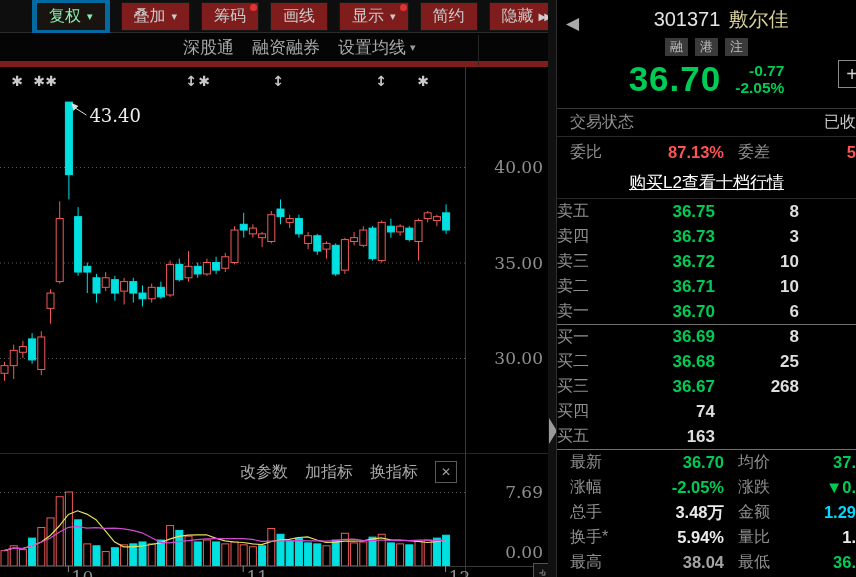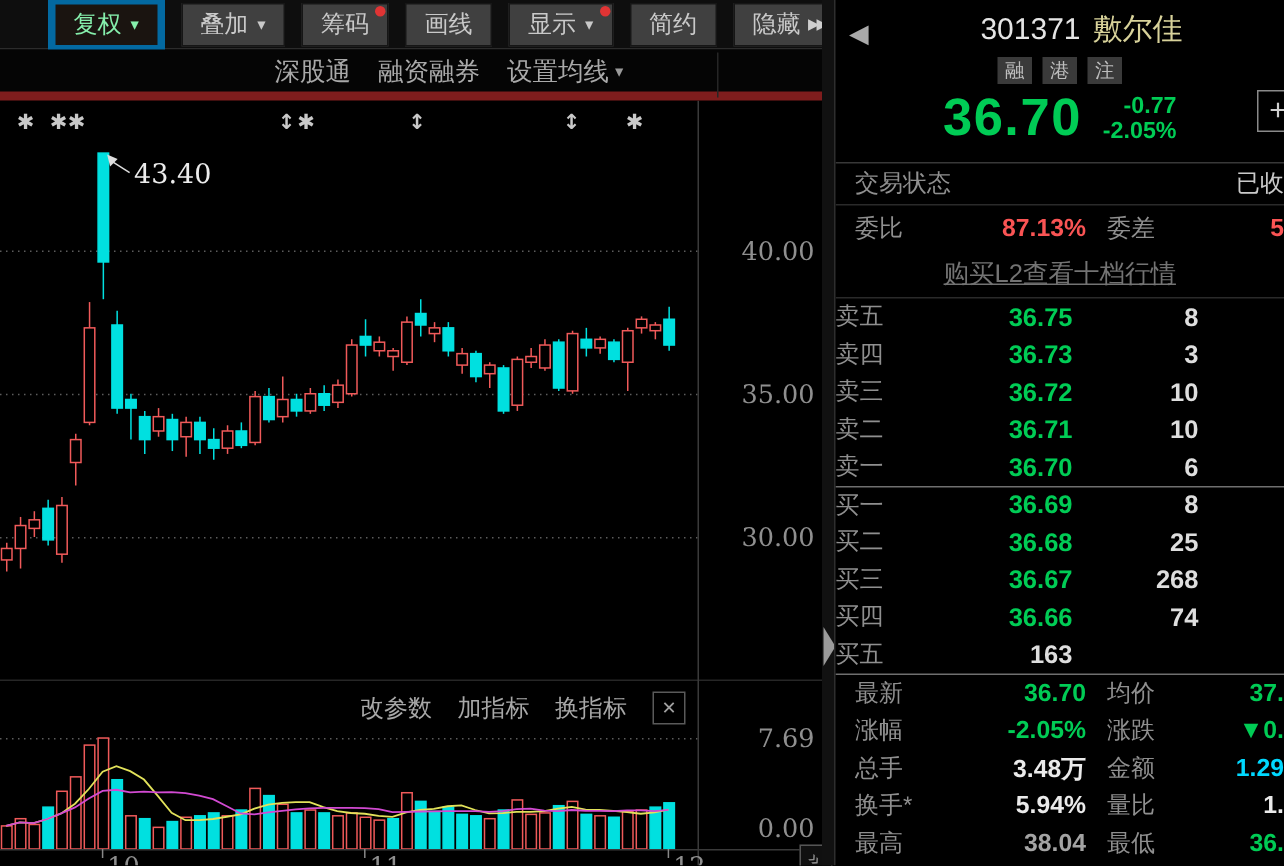--- a/index.html
+++ b/index.html
@@ -9,21 +9,21 @@
   
   .left-pane{position:absolute;left:0;top:0;width:548px;height:577px;}
   #chart{position:absolute;left:0;top:0;width:556px;height:577px;z-index:1;}
   .axis-label{font:17px "DejaVu Serif",serif;fill:#8f8f8f;}
   .annotation-label{font:18px "DejaVu Serif",serif;fill:#ececec;}
   .event-marker{font:bold 14px "DejaVu Sans",sans-serif;fill:#c9c9c9;cursor:pointer;}
 
   .toolbar{position:absolute;left:0;top:0;width:556px;height:33px;background:#0e0e0e;
     border-bottom:1px solid #2c2c2c;display:flex;align-items:center;gap:11px;padding-left:4px;
     box-sizing:border-box;z-index:10;}
-  .tb-btn{position:relative;background:#404040;color:#c9c9c9;font-size:16px;padding:3px 12px;
+  .tb-btn{position:relative;background:#7f1d1d;color:#c9c9c9;font-size:16px;padding:3px 12px;
     border:1px solid #161616;display:flex;align-items:center;gap:5px;cursor:pointer;white-space:nowrap;}
   .tb-btn.active{color:#86efac;border:5px solid #0369a1;background:#1a1410;margin-left:28px;}
   .tb-btn .arr{font-size:11px;margin-left:1px;}
   .tb-btn .dot{position:absolute;top:1px;right:1px;width:7px;height:7px;border-radius:50%;background:#e03434;}
   .tb-btn .chev{font-size:10px;letter-spacing:-2px;color:#cfcfcf;}
   .fs-btn{width:26px;height:26px;border:1px solid #4a4a4a;background:#181818;display:flex;
     align-items:center;justify-content:center;cursor:pointer;margin-left:2px;}
 
   .subtoolbar{position:absolute;left:0;top:33px;width:556px;height:34px;background:#050505;
     border-bottom:6px solid #7f1d1d;display:flex;align-items:center;gap:18px;padding-left:183px;
@@ -69,21 +69,21 @@
     padding-left:13px;box-sizing:border-box;}
   .lbl{color:#8f8f8f;font-size:16px;}
   .val-r{text-align:right;font-weight:bold;font-size:16.5px;}
   .status-row{height:29px;border-top:1px solid #383838;border-bottom:1px solid #2a2a2a;
     grid-template-columns:120px auto;}
   .status-row .val{grid-column:2;text-align:right;color:#c9c9c9;font-size:16px;}
   .weibi-row{height:30px;}
   .red{color:#fa5454;}
   .l2-row{height:31px;display:flex;align-items:center;justify-content:center;
     border-bottom:1px solid #2a2a2a;}
-  .l2-row a{color:#737373;font-size:17px;text-decoration:underline;cursor:pointer;}
+  .l2-row a{color:#ffffff;font-size:17px;text-decoration:underline;cursor:pointer;}
 
   .ob-row{display:grid;grid-template-columns:58px 100px 84px;align-items:center;height:25px;
     box-sizing:border-box;}
   .ob-price{text-align:right;color:var(--green);font-weight:bold;font-size:17px;}
   .ob-qty{text-align:right;color:#dedede;font-weight:bold;font-size:17px;}
   .ob-mid{border-top:1px solid #6f6f6f;}
   .stats{border-top:1px solid #6f6f6f;}
   .stat-row{height:25px;}
   .v{font-size:16.5px;font-weight:bold;}
   .v[data-color="green"]{color:var(--green);}
@@ -421,21 +421,20 @@
         <span class="ob-price">36.68</span>
         <span class="ob-qty">25</span>
       </div>
       <div class="ob-row">
         <span class="lbl">买三</span>
         <span class="ob-price">36.67</span>
         <span class="ob-qty">268</span>
       </div>
       <div class="ob-row">
         <span class="lbl">买四</span>
-        <span class="ob-price">36.66</span>
         <span class="ob-qty">74</span>
       </div>
       <div class="ob-row">
         <span class="lbl">买五</span>
         <span class="ob-qty">163</span>
       </div>
     </div>
 
     <div class="stats">
       <div class="row stat-row">

